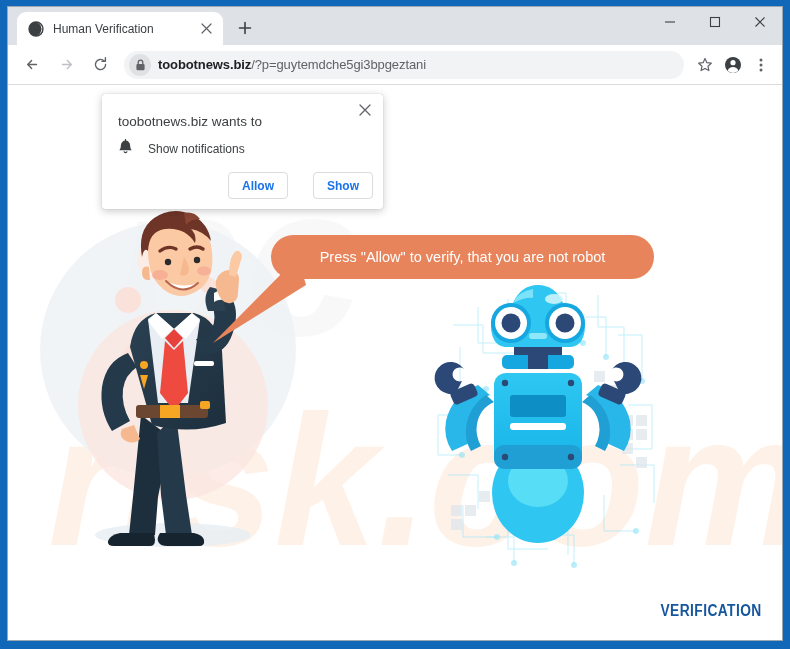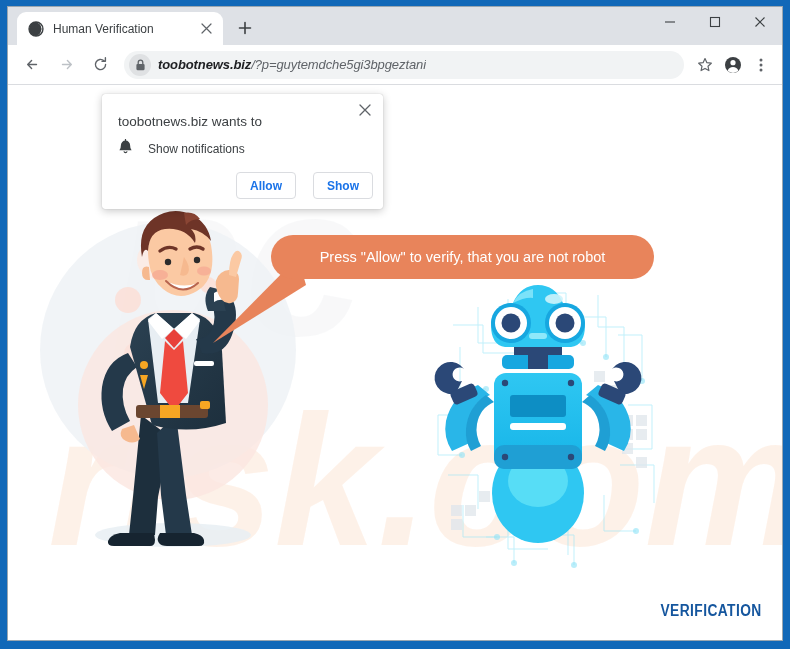--- a/index.html
+++ b/index.html
@@ -86,21 +86,20 @@
     margin-right: 6px; border-radius: 50%;
   }
   #omnibox {
     flex: 1; height: 28px;
     background: #f1f3f4;
     border-radius: 14px;
     display: flex; align-items: center;
     padding: 0 12px 0 5px;
     margin: 0 6px 0 4px;
     min-width: 0;
-    font-style: italic;
   }
   #lock-badge {
     width: 22px; height: 22px; flex: 0 0 22px;
     border-radius: 50%;
     background: #dfe1e3;
     display: flex; align-items: center; justify-content: center;
     margin-right: 7px;
   }
   #url-text {
     font-size: 13px; color: #5f6368;
@@ -143,21 +142,21 @@
     font-size: 13.5px; color: #3c4043;
   }
   #dialog-perm-row {
     position: absolute; left: 16px; top: 45px;
     display: flex; align-items: center;
   }
   #dialog-perm-row .bell { width: 16px; margin-right: 14px; }
   #dialog-perm-label { font-size: 12px; color: #3c4043; }
   #dialog-actions {
     position: absolute; right: 10px; bottom: 10px;
-    display: flex; gap: 17px;
+    display: flex; gap: 25px;
   }
   .dlg-btn {
     min-width: 57px; height: 27px;
     border: 1px solid #dadce0;
     border-radius: 4px;
     background: #ffffff;
     color: #1a73e8;
     font-size: 12px; font-weight: bold;
     font-family: "Liberation Sans", sans-serif;
     display: flex; align-items: center; justify-content: center;

